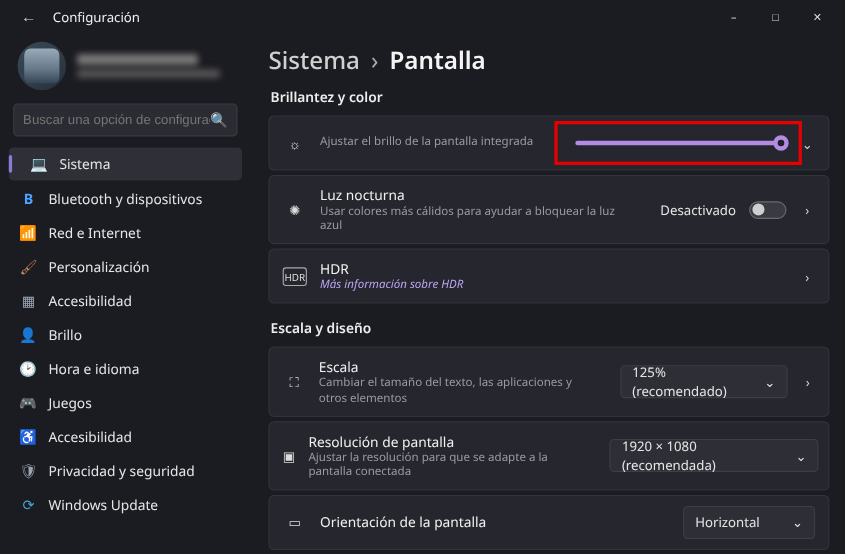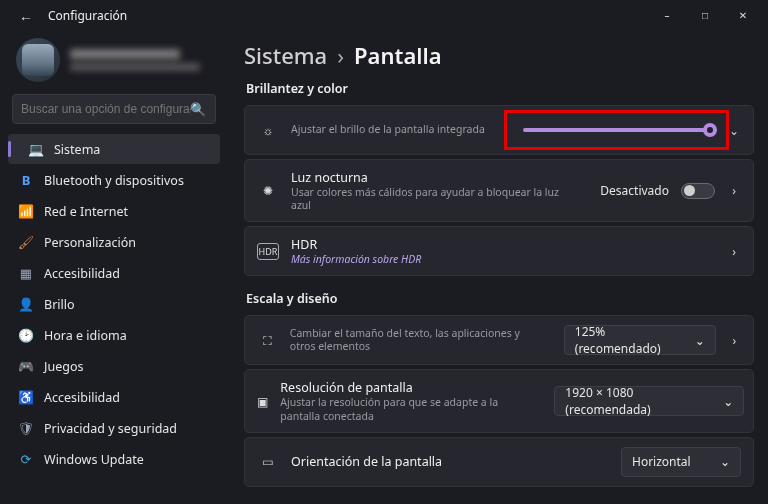--- a/index.html
+++ b/index.html
@@ -262,20 +262,21 @@
       </div>
       <div class="spacer"></div>
       <div class="chev">›</div>
     </div>
 
     <div class="section-label" style="margin-top:14px">Escala y diseño</div>
 
     <div class="card">
       <div class="cicon">⛶</div>
       <div class="ctext" style="max-width:250px">
+        <div class="ctitle">Escala</div>
         <div class="csub">Cambiar el tamaño del texto, las aplicaciones y otros elementos</div>
       </div>
       <div class="spacer"></div>
       <div class="dropdown">
         <span>125% (recomendado)</span>
         <span>⌄</span>
       </div>
       <div class="chev">›</div>
     </div>
 

